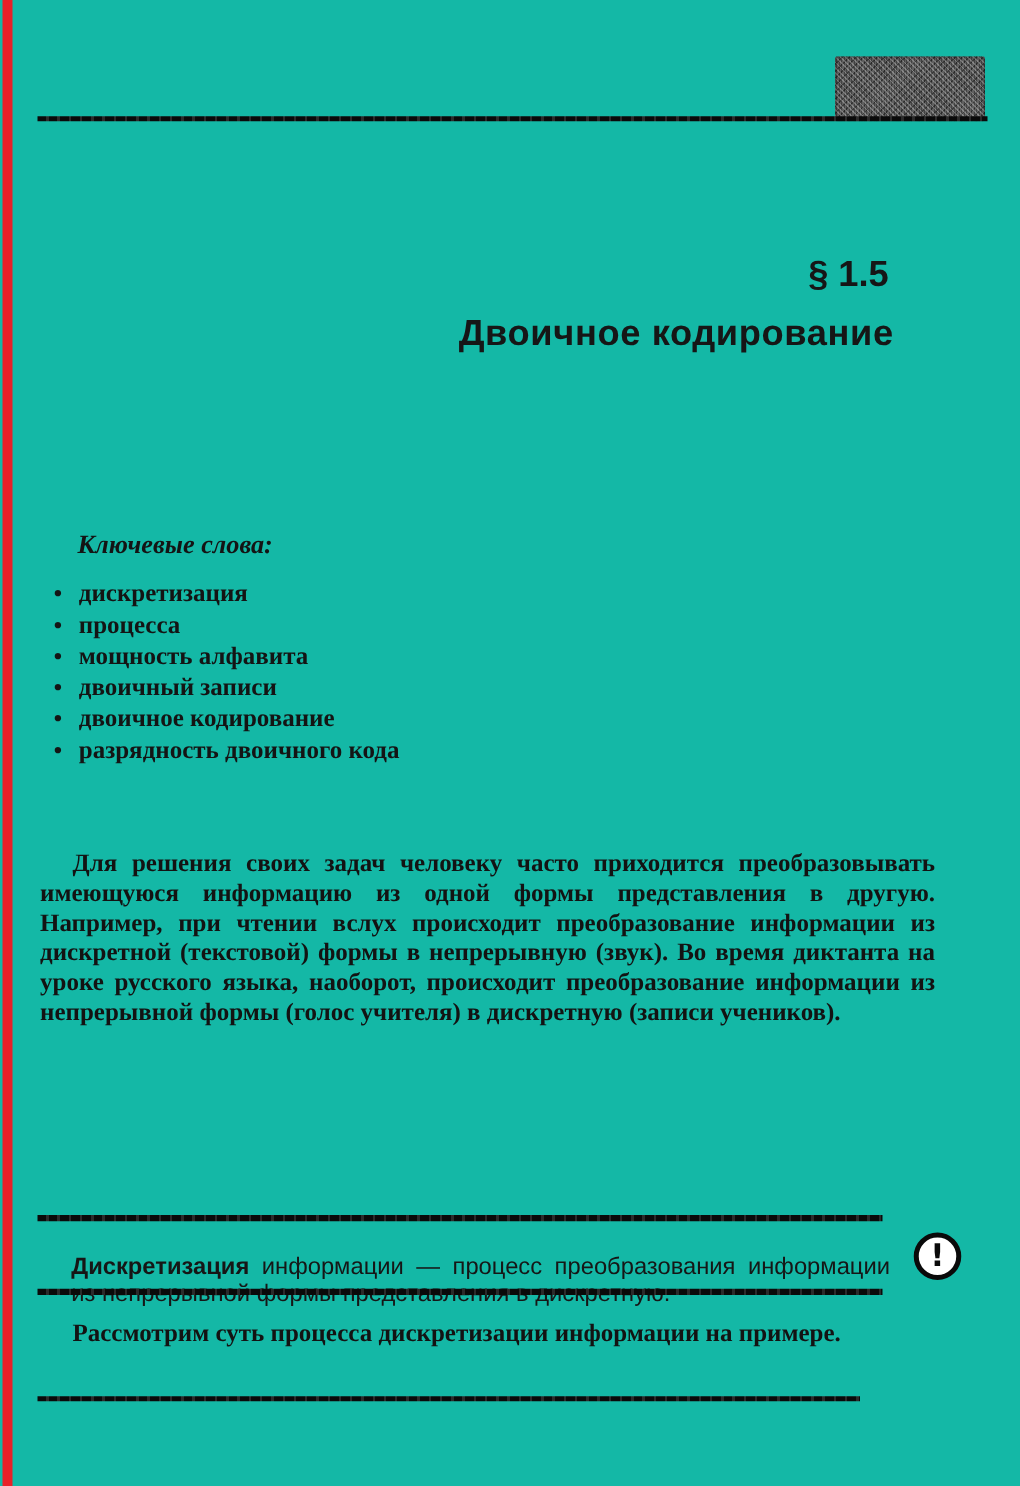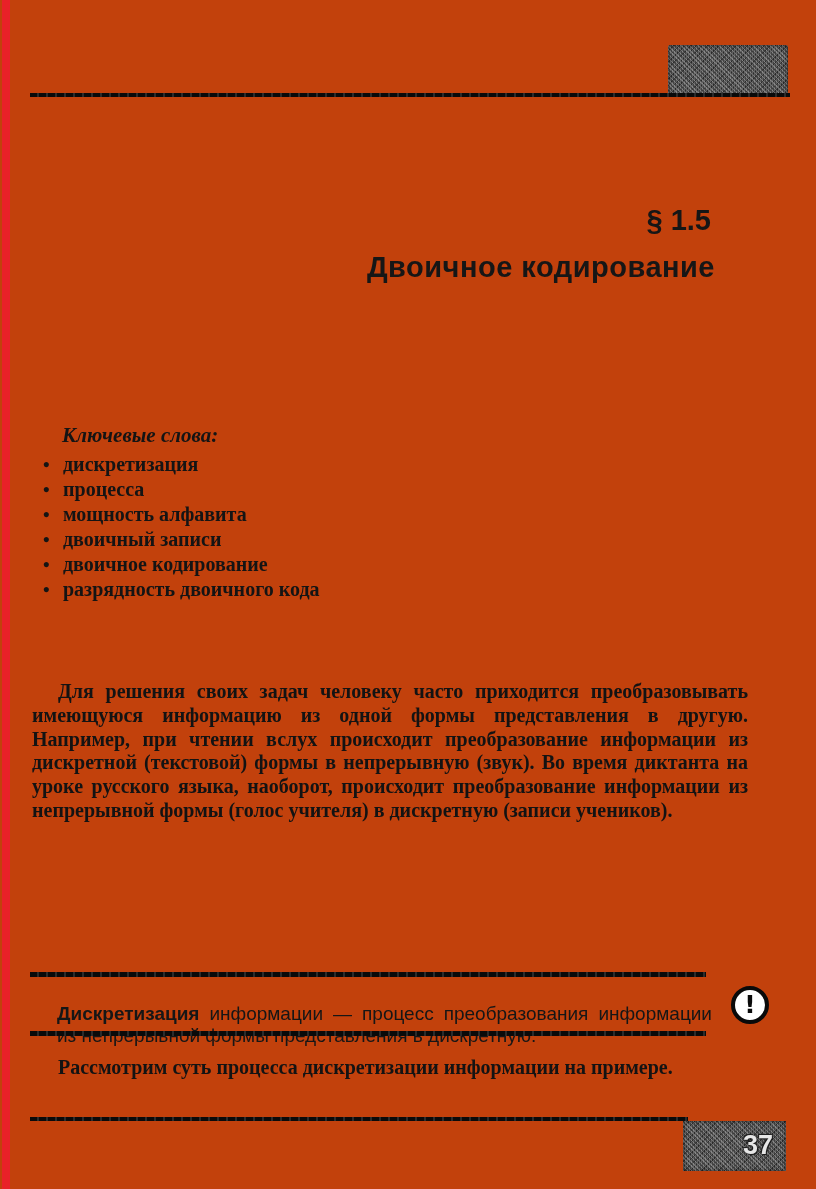--- a/index.html
+++ b/index.html
@@ -1,16 +1,16 @@
 <!DOCTYPE html>
 <html><head>
 <meta charset="utf-8">
 <style>
   html,body{margin:0;padding:0;background:#ffffff;}
-  .page{position:relative;width:816px;height:1189px;background:#c2410c;overflow:hidden;
+  .page{position:relative;width:816px;height:1189px;background:#14b8a6;overflow:hidden;
         font-family:"Liberation Serif", serif;color:#141414;}
 
   .red-stripe{position:absolute;left:2px;top:0;width:8px;height:1189px;background:#e92128;}
 
   .texture{background-color:#4e4e4e;
     background-image:
       repeating-linear-gradient(45deg, rgba(255,255,255,.25) 0 1px, transparent 1px 3px),
       repeating-linear-gradient(135deg, rgba(0,0,0,.38) 0 1px, transparent 1px 4px),
       repeating-linear-gradient(90deg, rgba(255,255,255,.10) 0 1px, rgba(0,0,0,.14) 1px 2px);
     box-shadow:inset 0 0 4px rgba(0,0,0,.6);}
@@ -18,21 +18,21 @@
   .rule{position:absolute;background:repeating-linear-gradient(90deg,#0a0a0a 0 7px,#2b2b2b 7px 9px);}
   .rule-top{left:30px;top:93px;width:760px;height:4px;}
   .block-top{position:absolute;left:668px;top:45px;width:120px;height:52px;border-radius:2px;}
 
   .para-num{position:absolute;right:105px;top:204px;
     font-family:"Liberation Sans",sans-serif;font-weight:bold;font-size:29px;color:#161616;}
   .chapter-title{position:absolute;right:101px;top:251px;
     font-family:"Liberation Sans",sans-serif;font-weight:bold;font-size:29px;color:#161616;letter-spacing:0.5px;}
 
   .keywords{position:absolute;left:62px;top:423px;}
-  .keywords-heading{font-style:italic;font-weight:bold;font-size:21px;margin-bottom:5px;}
+  .keywords-heading{font-style:italic;font-weight:bold;font-size:21px;margin-bottom:16px;}
   .kw-item{display:flex;align-items:baseline;height:25px;font-weight:bold;font-size:20px;}
   .kw-bullet{width:20px;margin-left:-19px;font-size:19px;}
 
   .section-heading{position:absolute;left:32px;top:611px;
     font-family:"Liberation Sans",sans-serif;font-weight:bold;font-size:24px;line-height:30px;color:#121212;}
 
   .body-text{position:absolute;left:32px;top:680px;width:716px;
     font-weight:bold;font-size:20px;line-height:23.8px;text-align:justify;color:#131313;}
   .body-text p{margin:0;text-indent:26px;}
 
@@ -109,17 +109,14 @@
   <p class="def-text"><b>Дискретизация</b><span> информации — процесс преобразования информации из непрерывной формы представления в дискретную.</span></p>
   <div class="rule def-rule-bottom"></div>
 
   <div class="important-icon">
     <span>!</span>
   </div>
 
   <div class="closing">Рассмотрим суть процесса дискретизации информации на примере.</div>
 
   <div class="rule rule-bottom"></div>
-  <div class="block-footer texture">
-    <span class="page-number">37</span>
-  </div>
 
 </div>
 
 </body></html>

